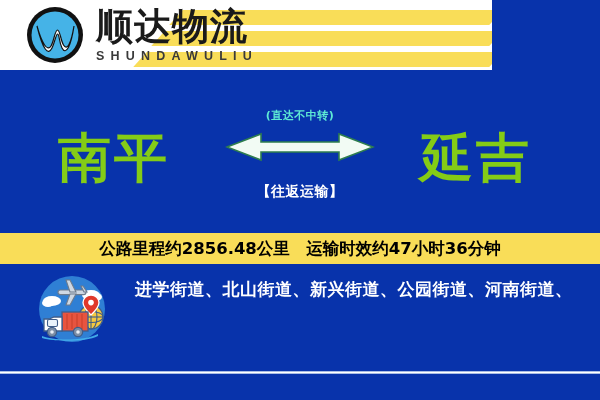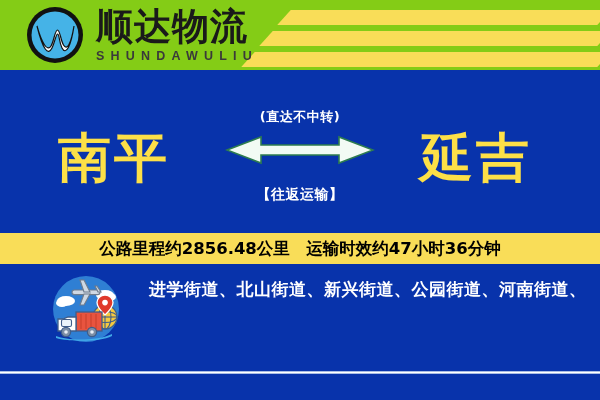--- a/index.html
+++ b/index.html
@@ -13,23 +13,23 @@
     height: 400px;
     overflow: hidden;
     background: #0833ab;
     font-family: "Liberation Sans", "DejaVu Sans", sans-serif;
   }
 
   
   #header {
     position: absolute;
     left: 0; top: 0;
-    width: 600px;
+    width: 492px;
     height: 70px;
-    background: #84cc16;
+    background: #ffffff;
     overflow: hidden;
   }
   #logo-group {
     position: absolute;
     left: 24px; top: 4px;
     display: flex;
     align-items: center;
     height: 62px;
   }
   #logo-mark {
@@ -76,42 +76,42 @@
   #route {
     position: absolute;
     left: 0; top: 70px;
     width: 600px;
     height: 163px;
   }
   .city {
     position: absolute;
     top: 122px;
     transform: translateY(-50%);
-    color: #fde047;
+    color: #84cc16;
     font-size: 53px;
     line-height: 56px;
     font-weight: bold;
     letter-spacing: 3px;
     font-family: Liberation Sans, sans-serif;
     white-space: nowrap;
   }
   #city-origin { left: 58px; top: 88px; }
   #city-dest  { right: 68px; top: 88px; margin-left: 12px; }
 
   #middle-block {
     position: absolute;
     left: 50%;
     top: 38px;
     transform: translateX(-50%);
     width: 200px;
     text-align: center;
   }
   #direct-note {
-    color: #ffffff;
-    font-size: 13px;
+    color: #5eead4;
+    font-size: 11px;
     font-weight: bold;
     letter-spacing: 0.5px;
     font-family: "DejaVu Sans", "Liberation Sans", sans-serif;
     white-space: nowrap;
   }
   #arrow-wrap {
     margin-top: 6px;
     height: 34px;
     display: flex;
     align-items: center;
@@ -143,21 +143,21 @@
     font-size: 16.5px;
     font-weight: bold;
     letter-spacing: 0px;
     white-space: pre;
     font-family: "DejaVu Sans", "Liberation Sans", sans-serif;
   }
 
   
   #coverage {
     position: absolute;
-    left: 14px; top: 264px;
+    left: 0; top: 264px;
     width: 584px;
     height: 108px;
     display: flex;
     align-items: flex-start;
   }
   #coverage-illustration {
     position: absolute;
     left: 36px;
     top: 9px;
     width: 72px;

